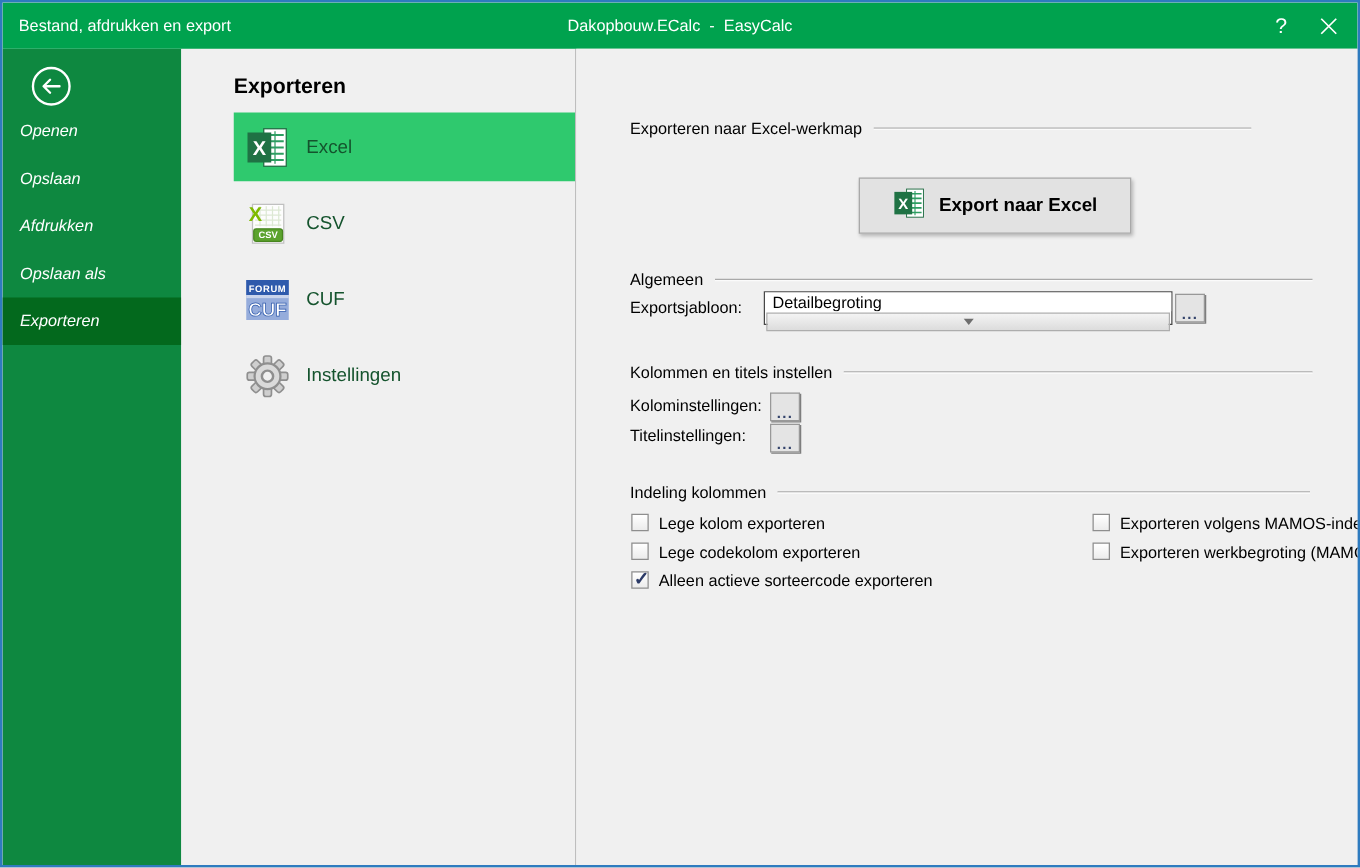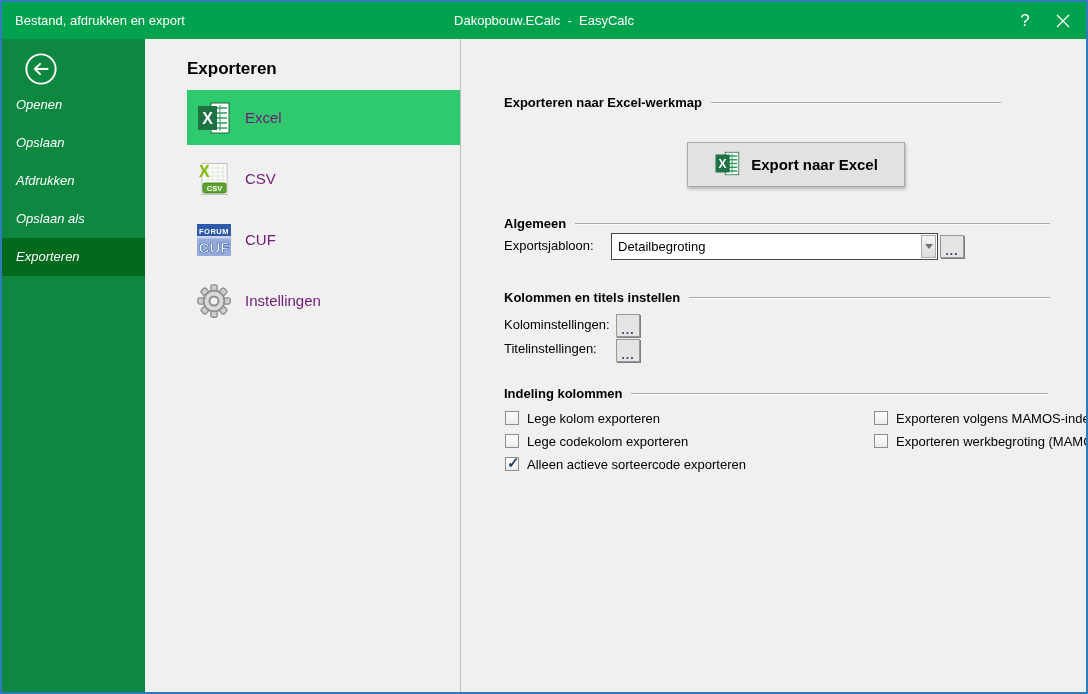--- a/index.html
+++ b/index.html
@@ -38,41 +38,41 @@
     width:316px; flex:0 0 316px; background:#F0F0F0;
     border-right:1px solid #BEBEBE; padding:20px 0 0 42px;
   }
   .nav-title{ font-size:17px; font-weight:bold; color:#000; height:24px; margin-bottom:7px; }
   .nav-item{
     height:55px; margin-bottom:6px; display:flex; align-items:center;
     padding-left:9px; cursor:pointer;
   }
   .nav-item.selected{ background:#2FC96E; }
   .nav-icon{ width:36px; height:36px; flex:0 0 36px; display:flex; align-items:center; justify-content:center; }
-  .nav-label{ margin-left:13px; font-size:15px; color:#701a75; }
+  .nav-label{ margin-left:13px; font-size:15px; color:#14532d; }
   
   .content{ flex:1; position:relative; background:#F0F0F0; }
   .group-hdr{ position:absolute; display:flex; align-items:center; gap:9px; height:16px; }
-  .group-hdr .gtitle{ font-size:13px; font-weight:bold; color:#000; white-space:nowrap; }
+  .group-hdr .gtitle{ font-size:13px; font-weight:normal; color:#000; white-space:nowrap; }
   .group-hdr .hline{ flex:1; height:2px; border-top:1px solid #A9A9A9; border-bottom:1px solid #FBFBFB; margin-top:2px; }
   #hdr1{ top:55px; left:43px; right:85px; }
   #hdr2{ top:176px; left:43px; right:36px; }
   #hdr3{ top:250px; left:43px; right:36px; }
   #hdr4{ top:346px; left:43px; right:38px; }
   .flabel{ position:absolute; font-size:13px; color:#000; height:16px; line-height:16px; white-space:nowrap; }
   .export-btn{
     position:absolute; top:103px; left:226px; width:218px; height:45px;
     background:#E2E2E2; border:1px solid #A9A9A9;
     box-shadow:1px 2px 3px rgba(0,0,0,.25);
     display:flex; align-items:center; justify-content:center; gap:10px;
     font-size:15px; font-weight:bold; color:#000; cursor:pointer;
   }
   .combo{
     position:absolute; top:194px; left:150px; width:327px; height:27px;
-    background:#fff; border:1px solid #474747; display:flex; align-items:stretch;
+    background:#fff; border:1px solid #474747; display:flex; align-items:stretch;flex-direction:column;
   }
   .combo input{
     flex:1; border:none; outline:none; font-family:"Liberation Sans",sans-serif;
     font-size:13px; padding:0 6px; color:#000; background:#fff; min-width:0;
   }
   .combo .combo-btn{
     flex:0 0 15px; margin:1px; background:linear-gradient(#F4F4F4,#DCDCDC);
     border:1px solid #ADADAD; display:flex; align-items:center; justify-content:center; cursor:pointer;
   }
   .tri-down{ width:0; height:0; border-left:4px solid transparent; border-right:4px solid transparent; border-top:5px solid #6E6E6E; }

